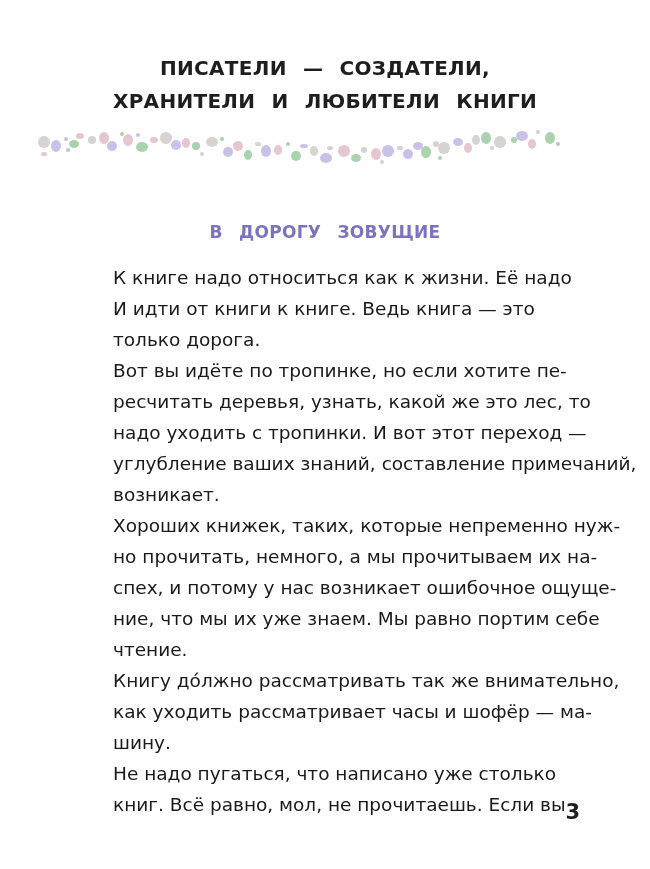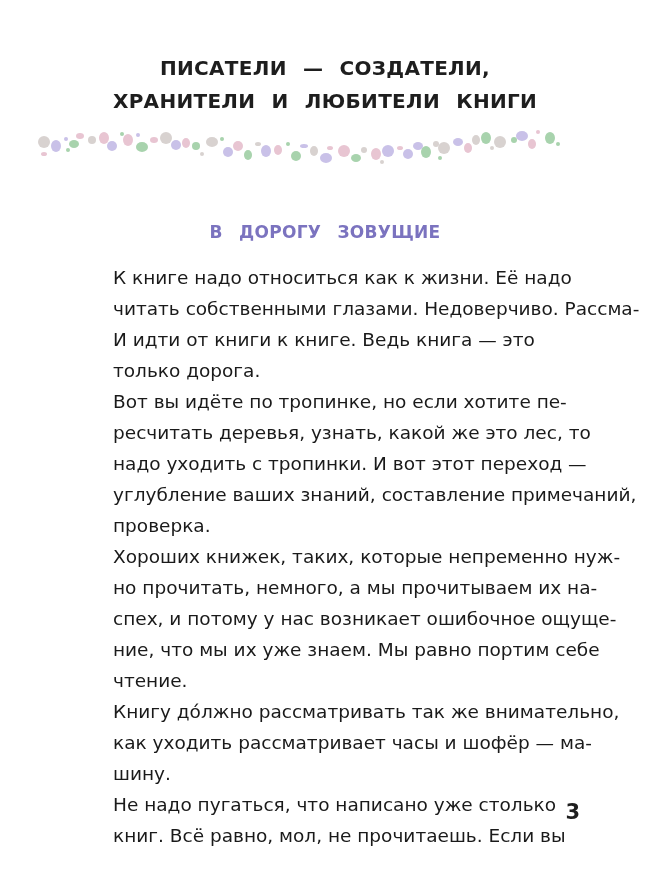--- a/index.html
+++ b/index.html
@@ -83,32 +83,31 @@
     <ellipse cx="520" cy="20" rx="5" ry="6" fill="#a8d3ad"></ellipse>
     <ellipse cx="528" cy="26" rx="2" ry="2" fill="#a8d3ad"></ellipse>
   </g>
 </svg>
 
 <div class="subtitle">В ДОРОГУ ЗОВУЩИЕ</div>
 
 <div class="body-text">
   <div>
     <div class="line"><span style="white-space: nowrap; display: inline-block;">К книге надо относиться как к жизни. Её надо</span></div>
-    <div class="line"><span style="white-space: nowrap; display: inline-block;">читать собственными глазами. Недоверчиво. Рассма-</span></div>
   </div>
   <div>
     <div class="line"><span style="white-space: nowrap; display: inline-block;">И идти от книги к книге. Ведь книга — это</span></div>
     <div class="line last"><span>только дорога.</span></div>
   </div>
   <div>
     <div class="line"><span style="white-space: nowrap; display: inline-block;">Вот вы идёте по тропинке, но если хотите пе-</span></div>
     <div class="line"><span style="white-space: nowrap; display: inline-block;">ресчитать деревья, узнать, какой же это лес, то</span></div>
     <div class="line"><span style="white-space: nowrap; display: inline-block;">надо уходить с тропинки. И вот этот переход —</span></div>
     <div class="line"><span style="white-space: nowrap; display: inline-block;">углубление ваших знаний, составление примечаний,</span></div>
-    <div class="line last"><span>проверка.</span></div>
+    <div class="line last"><span>возникает.</span></div>
   </div>
   <div>
     <div class="line"><span style="white-space: nowrap; display: inline-block;">Хороших книжек, таких, которые непременно нуж-</span></div>
     <div class="line"><span style="white-space: nowrap; display: inline-block;">но прочитать, немного, а мы прочитываем их на-</span></div>
     <div class="line"><span style="white-space: nowrap; display: inline-block;">спех, и потому у нас возникает ошибочное ощуще-</span></div>
     <div class="line"><span style="white-space: nowrap; display: inline-block;">ние, что мы их уже знаем. Мы равно портим себе</span></div>
     <div class="line last"><span>чтение.</span></div>
   </div>
   <div>
     <div class="line"><span style="white-space: nowrap; display: inline-block;">Книгу до́лжно рассматривать так же внимательно,</span></div>

